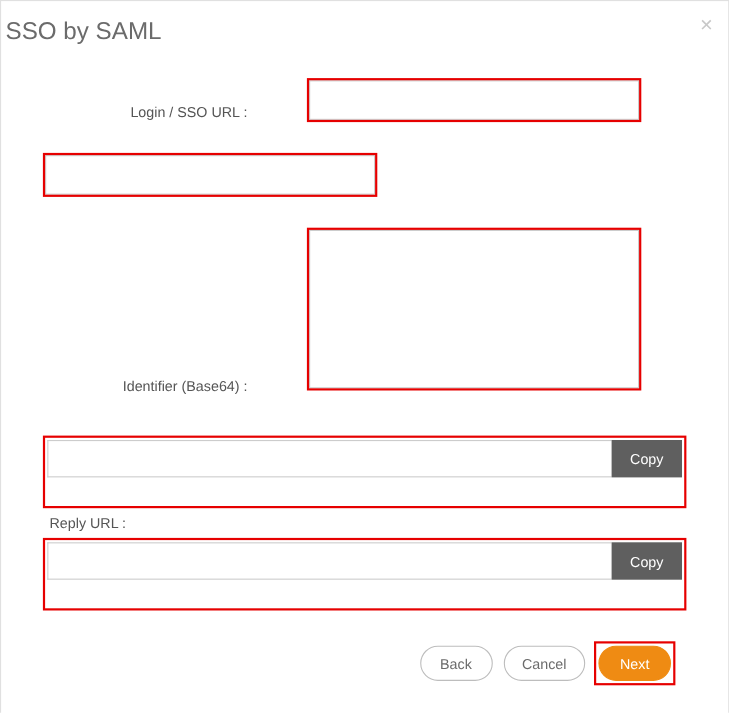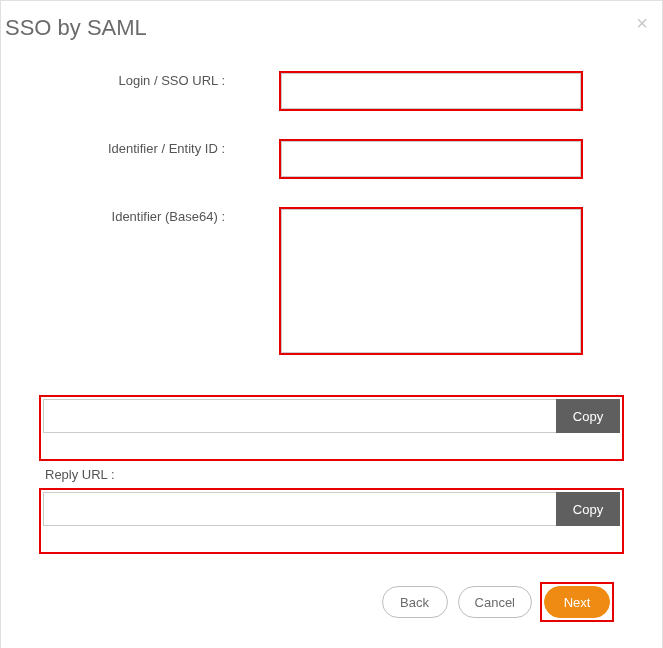--- a/index.html
+++ b/index.html
@@ -37,21 +37,21 @@
     color: #c8c8c8;
     cursor: pointer;
     line-height: 1;
   }
   .modal-body {
     padding: 20px 40px 20px 40px;
   }
 
   .form-row {
     display: flex;
-    align-items: flex-start;
+    align-items: flex-end;
     margin-bottom: 32px;
     gap: 40px;
   }
   .form-row .label {
     width: 200px;
     text-align: right;
     padding-right: 16px;
     font-size: 13px;
     color: #555;
   }
@@ -159,21 +159,20 @@
   <div class="modal-body">
 
     <div class="form-row">
       <div class="label">Login / SSO URL :</div>
       <div class="control">
         <input type="text" class="highlight-red" value="" style="">
       </div>
     </div>
 
     <div class="form-row">
-      <div class="label">Identifier / Entity ID :</div>
       <div class="control">
         <input type="text" class="highlight-red" value="" style="">
       </div>
     </div>
 
     <div class="form-row" style="margin-bottom:40px;">
       <div class="label">Identifier (Base64) :</div>
       <div class="control">
         <textarea class="highlight-red" style=""></textarea>
       </div>

